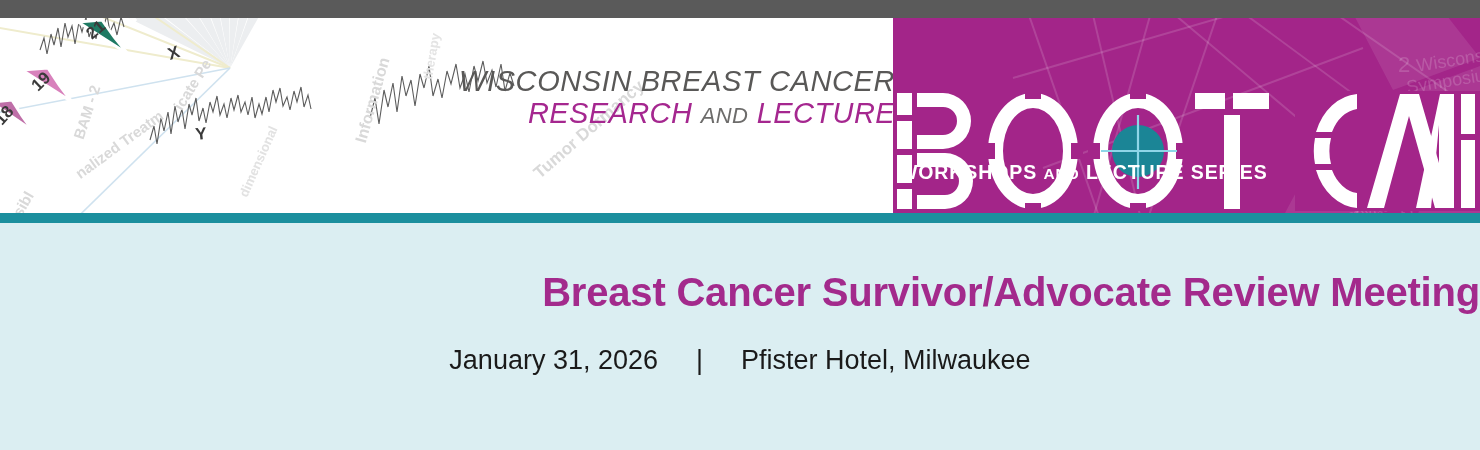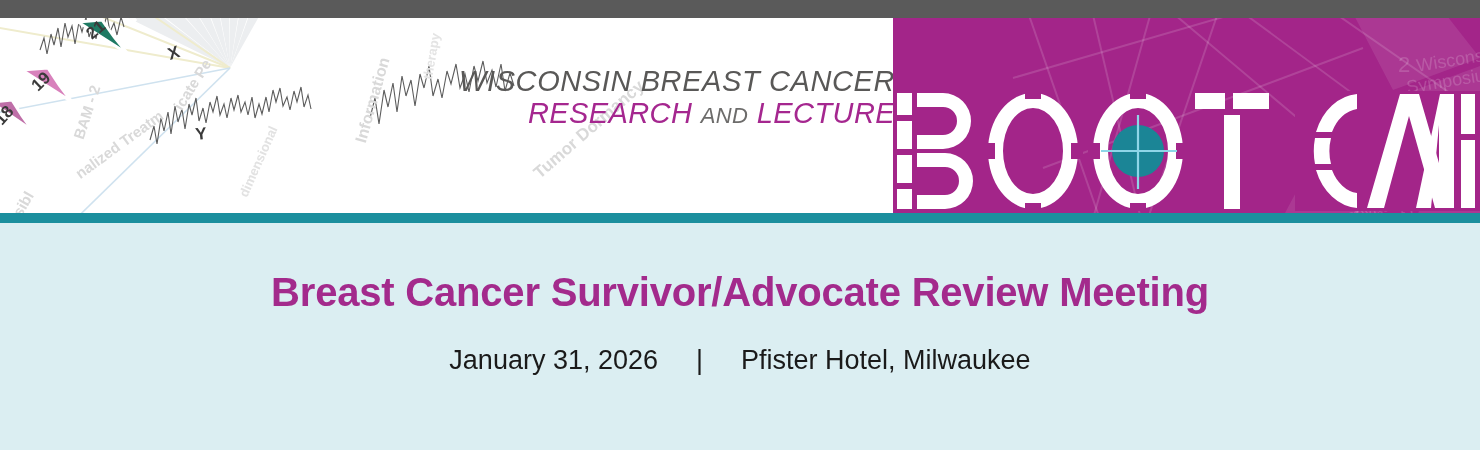--- a/index.html
+++ b/index.html
@@ -58,21 +58,21 @@
   .logo svg{display:block;}
   .logo-sub{position:absolute;left:6px;top:143px;color:#ffffff;
             font-size:19.5px;font-weight:700;letter-spacing:.9px;white-space:nowrap;}
   .logo-sub .small{font-size:15.5px;font-weight:700;}
 
   
   .tealbar{position:absolute;left:0;top:213px;width:1480px;height:10px;background:#1b8f9e;}
 
   
   .content{position:absolute;left:0;top:223px;width:1480px;height:227px;background:#dbeef2;}
-  .title{position:absolute;left:0;top:47px;width:1480px;text-align:center;
+  .title{position:absolute;left:0;top:47px;width:1480px;text-align:right;
          color:#a32a8c;font-size:40px;font-weight:700;letter-spacing:-.2px;white-space:nowrap;}
   .subline{position:absolute;left:0;top:122px;width:1480px;text-align:center;
            color:#1a1a1a;font-size:27px;font-weight:400;white-space:nowrap;}
   .sep{display:inline-block;padding:0 38px;color:#1a1a1a;font-weight:300;}
 </style>
 </head>
 <body>
 
 <div class="page">
 
@@ -303,20 +303,21 @@
             <path d="M489 117 h-17 L505 3 h19 l33 114 h-17 l-26 -92 z"></path>
 
             <path d="M536 117 h-15 L545 3 h14 v114 h-15 V34 z"></path>
 
             <rect x="566" y="3" width="14" height="40"></rect>
             <rect x="566" y="49" width="14" height="68"></rect>
           </g>
         </svg>
       </div>
 
+      <div class="logo-sub"><span>WORKSHOPS</span> <span class="small">AND</span> <span>LECTURE SERIES</span></div>
     </div>
   </div>
 
   <div class="tealbar"></div>
 
   <div class="content">
     <div class="title">Breast Cancer Survivor/Advocate Review Meeting</div>
     <div class="subline"><span>January 31, 2026</span><span class="sep">|</span><span>Pfister Hotel, Milwaukee</span></div>
   </div>
 

